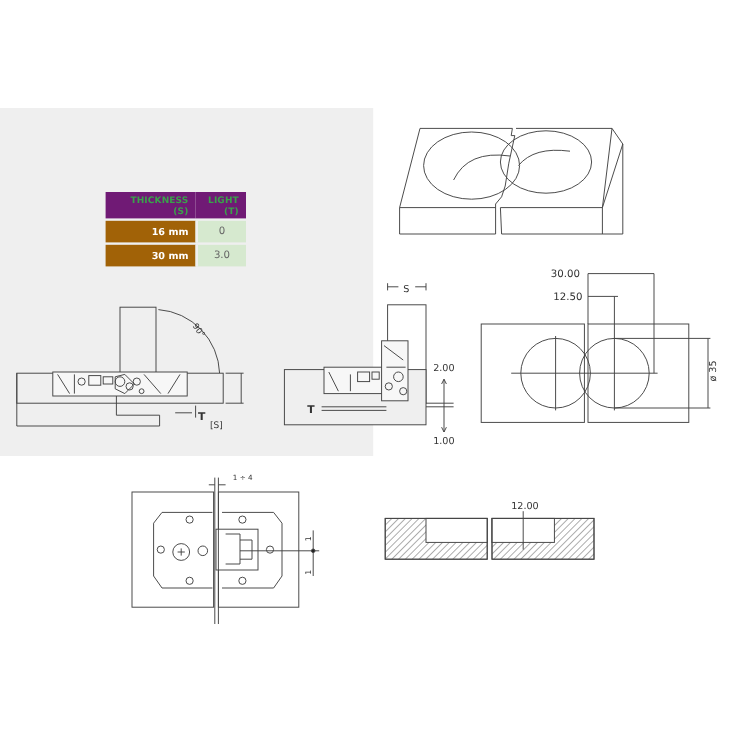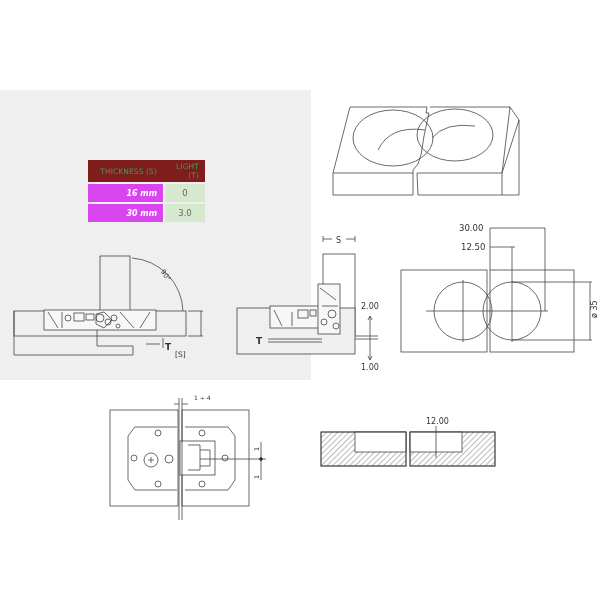--- a/index.html
+++ b/index.html
@@ -1,21 +1,21 @@
 <!DOCTYPE html>
 <html><head>
 <meta charset="utf-8">
 <style>
   html, body { margin: 0; padding: 0; background: #ffffff; }
   body { width: 610px; height: 610px; position: relative; overflow: hidden; font-family: "DejaVu Sans", sans-serif; }
   .panel { position: absolute; left: 0; top: 90px; width: 311px; height: 290px; background: #efefef; }
   .spec-table { position: absolute; left: 88px; top: 158px; border-collapse: separate; border-spacing: 0 2px; }
-  .spec-table th { font-size: 7.5px; font-weight: normal; color: #3aa14b; background: #7f1d1d; padding: 2px 6px; text-align: right; letter-spacing: 0.1px; margin-left: 38px; }
+  .spec-table th { font-size: 7.5px; font-weight: bold; color: #3aa14b; background: #701a75; padding: 2px 6px; text-align: right; letter-spacing: 0.1px; margin-left: 38px; }
   .spec-table th.light { }
-  .spec-table td.thick { background: #d946ef; color: #ffffff; font-weight: bold; font-size: 8px; text-align: right; padding: 3px 6px; width: 63px; height: 12px; font-style: italic; }
+  .spec-table td.thick { background: #a16207; color: #ffffff; font-weight: bold; font-size: 8px; text-align: right; padding: 3px 6px; width: 63px; height: 12px; }
   .spec-table td.light { background: #d6e9cf; color: #666666; font-size: 8.5px; text-align: center; width: 38px; border-left: 2px solid #efefef; }
   svg { position: absolute; left: 0; top: 0; }
   .lbl { font-family: "DejaVu Sans", sans-serif; fill: #333333; }
 </style>
 </head>
 <body>
 
 <div class="panel"></div>
 
 <table class="spec-table">

